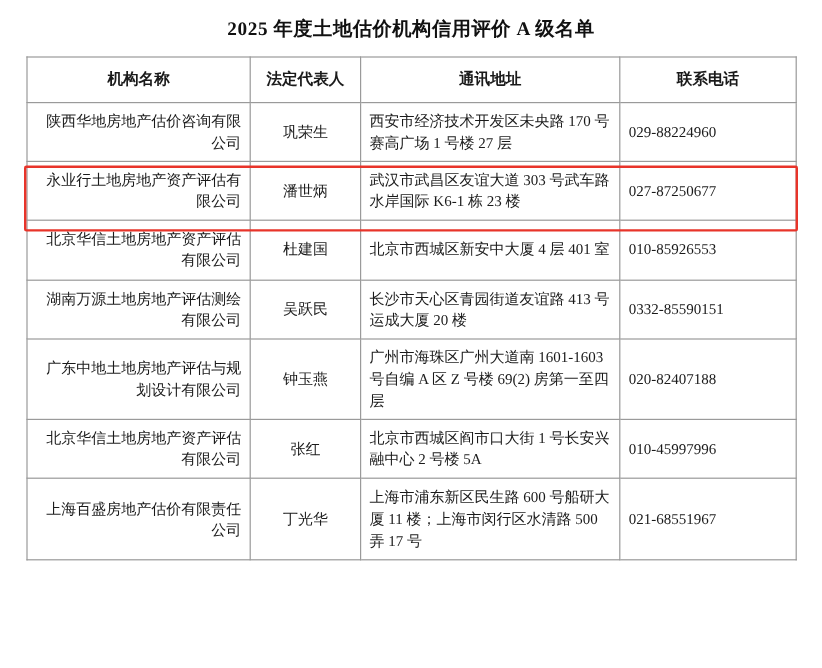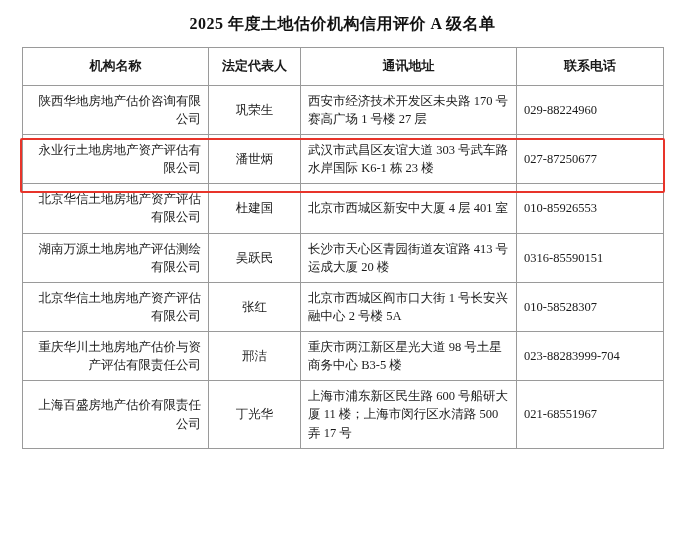--- a/index.html
+++ b/index.html
@@ -111,33 +111,33 @@
         <tr>
           <td class="col-name">北京华信土地房地产资产评估有限公司</td>
           <td class="col-rep">杜建国</td>
           <td class="col-addr">北京市西城区新安中大厦 4 层 401 室</td>
           <td class="col-phone">010-85926553</td>
         </tr>
         <tr>
           <td class="col-name">湖南万源土地房地产评估测绘有限公司</td>
           <td class="col-rep">吴跃民</td>
           <td class="col-addr">长沙市天心区青园街道友谊路 413 号运成大厦 20 楼</td>
-          <td class="col-phone">0316-85590151</td>
+          <td class="col-phone">0332-85590151</td>
+        </tr>
+        <tr>
+          <td class="col-name">广东中地土地房地产评估与规划设计有限公司</td>
+          <td class="col-rep">钟玉燕</td>
+          <td class="col-addr">广州市海珠区广州大道南 1601-1603 号自编 A 区 Z 号楼 69(2) 房第一至四层</td>
+          <td class="col-phone">020-82407188</td>
         </tr>
         <tr>
           <td class="col-name">北京华信土地房地产资产评估有限公司</td>
           <td class="col-rep">张红</td>
           <td class="col-addr">北京市西城区阎市口大街 1 号长安兴融中心 2 号楼 5A</td>
-          <td class="col-phone">010-58528307</td>
-        </tr>
-        <tr>
-          <td class="col-name">重庆华川土地房地产估价与资产评估有限责任公司</td>
-          <td class="col-rep">邢洁</td>
-          <td class="col-addr">重庆市两江新区星光大道 98 号土星商务中心 B3-5 楼</td>
-          <td class="col-phone">023-88283999-704</td>
+          <td class="col-phone">010-45997996</td>
         </tr>
         <tr>
           <td class="col-name">上海百盛房地产估价有限责任公司</td>
           <td class="col-rep">丁光华</td>
           <td class="col-addr">上海市浦东新区民生路 600 号船研大厦 11 楼；上海市闵行区水清路 500 弄 17 号</td>
           <td class="col-phone">021-68551967</td>
         </tr>
       </tbody>
   </table>
 

